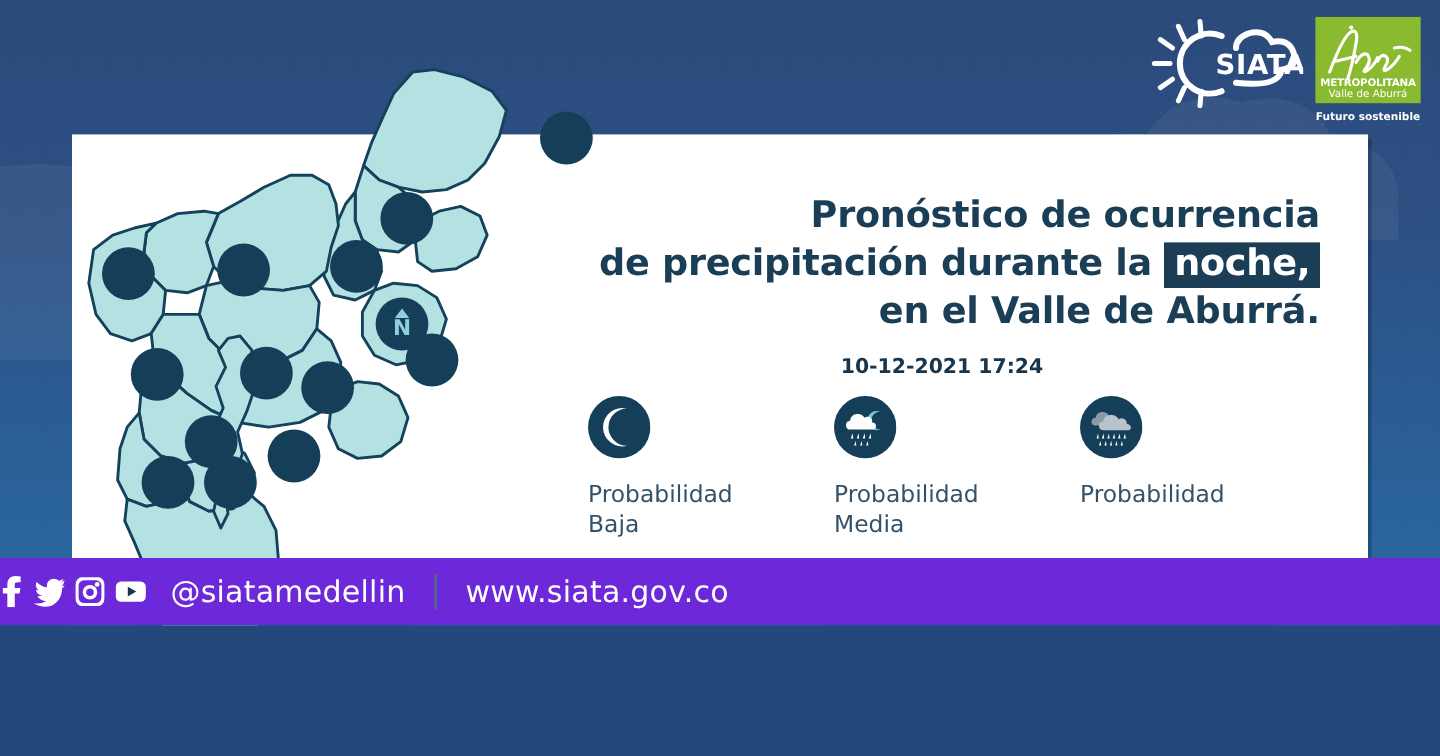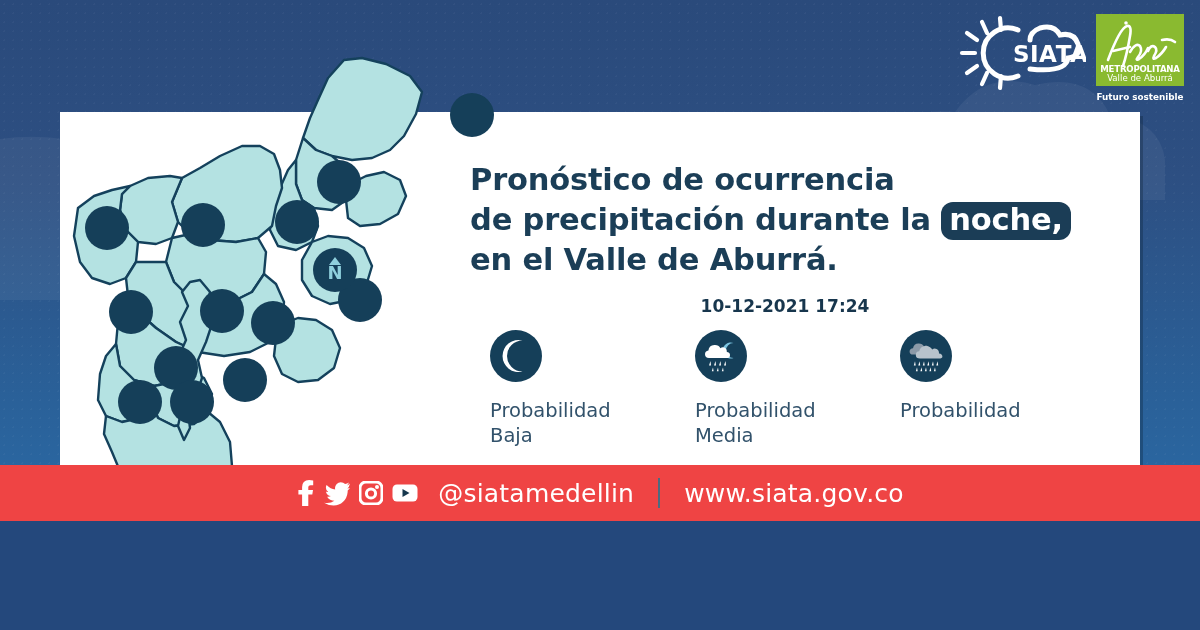--- a/index.html
+++ b/index.html
@@ -20,22 +20,22 @@
   .bg-clouds { position:absolute; left:0; top:0; width:1200px; height:630px; }
   .bg-dots {
     position:absolute; left:0; top:0; width:1200px; height:630px;
     background-image:radial-gradient(rgba(255,255,255,.035) 1px, transparent 1px);
     background-size:9px 9px;
   }
 
   
   .footer {
     position:absolute; left:0; bottom:0; width:1200px; height:56px;
-    background:#ef4444;
-    display:flex; align-items:center; justify-content:center;
+    background:#6d28d9;
+    display:flex; align-items:center; justify-content:flex-start;
   }
   .footer-inner { display:flex; align-items:center; gap:0; }
   .social { display:flex; align-items:center; gap:9px; margin-right:20px; }
   .social svg { display:block; }
   .handle {
     color:#ffffff; font-size:25px; letter-spacing:.2px;
     font-family:"DejaVu Sans", sans-serif; font-weight:400;
   }
   .divider { width:2px; height:30px; background:#4c6b80; margin:0 24px; }
   .weburl {
@@ -58,30 +58,30 @@
   
   .map-wrap {
     position:absolute; left:60px; top:30px; width:360px; height:560px;
     pointer-events:none;
   }
   .map-wrap svg { display:block; width:360px; height:560px; overflow:visible; }
 
   
   .textblock {
     position:absolute; left:470px; top:160px; width:630px;
-    text-align:left;
+    text-align:right;
   }
   .title {
     color:#1b3e57; font-weight:bold; font-size:30.5px; line-height:1.30;
     font-family:"DejaVu Sans", sans-serif;
     letter-spacing:-.2px;
   }
   .title .hl {
     background:#1b3d56; color:#ffffff;
-    padding:2px 8px 4px 8px; border-radius:12px;
+    padding:2px 8px 4px 8px; border-radius:0;
     display:inline-block; line-height:1.06;
   }
   .fecha-row {
     margin-top:16px; display:flex; align-items:baseline; justify-content:center; gap:8px;
   }
   .fecha-label {
     color:#3f5e75; font-size:19.5px; font-family:"DejaVu Sans", sans-serif; letter-spacing:.1px;
   }
   .fecha-value {
     color:#17364d; font-size:17px; font-weight:bold; font-family:"DejaVu Sans", sans-serif;

